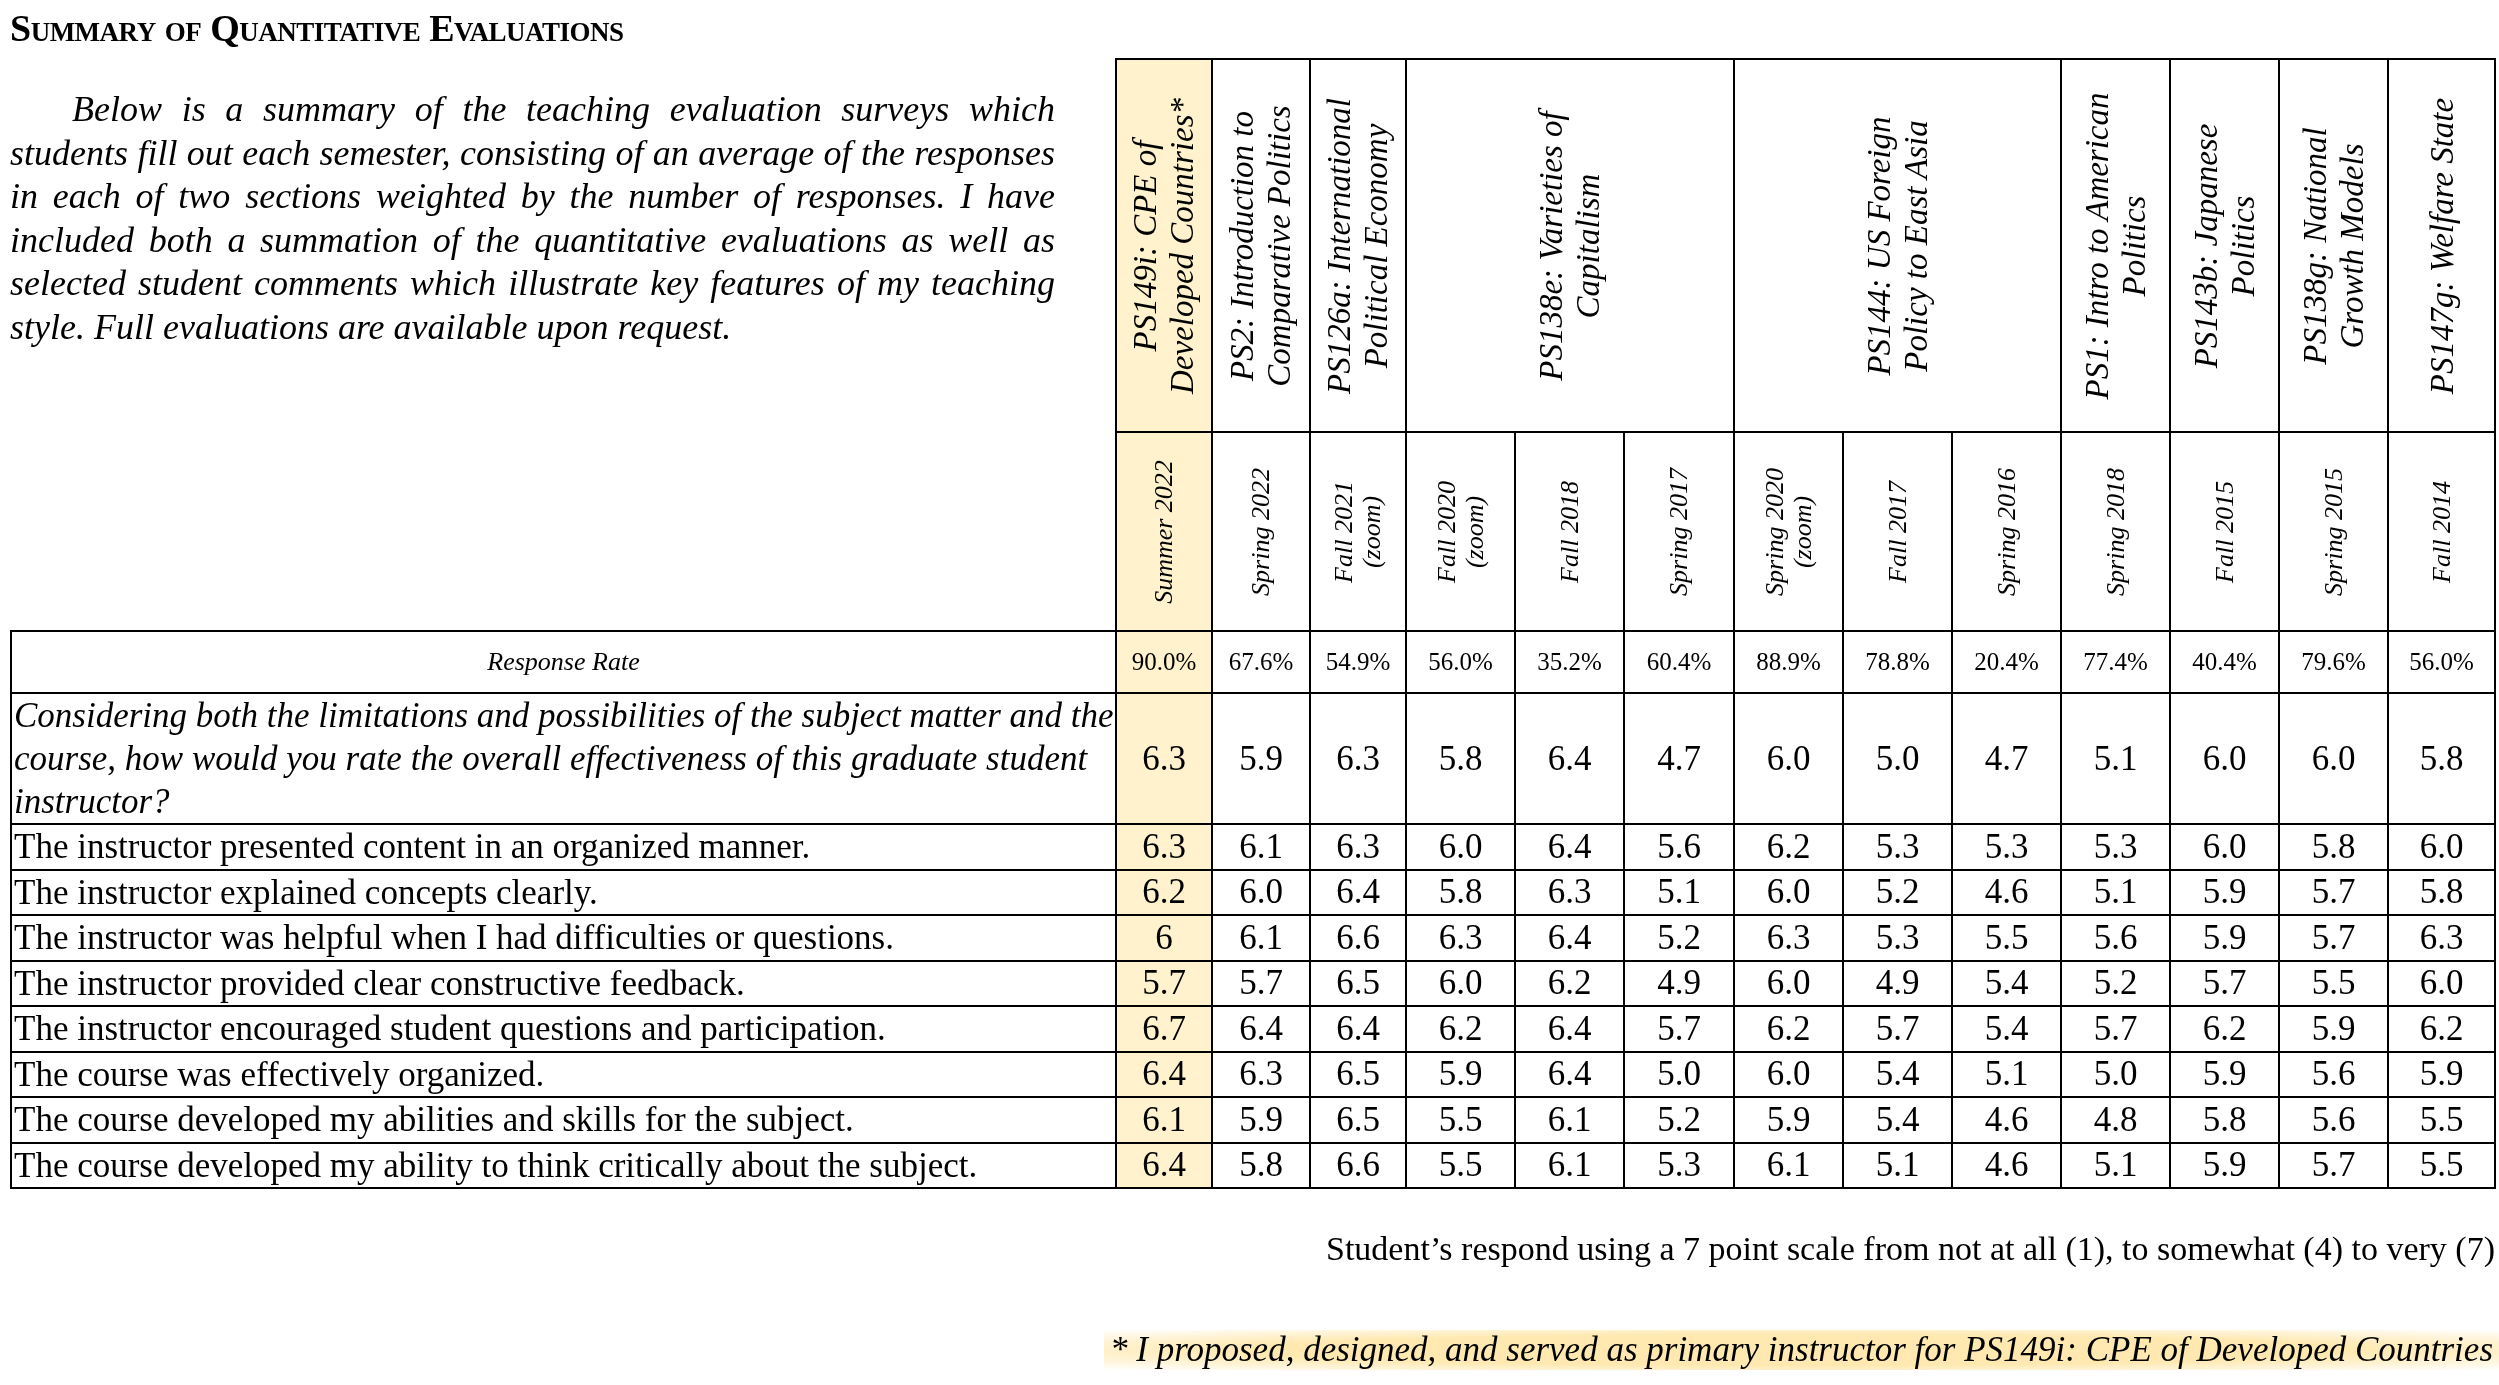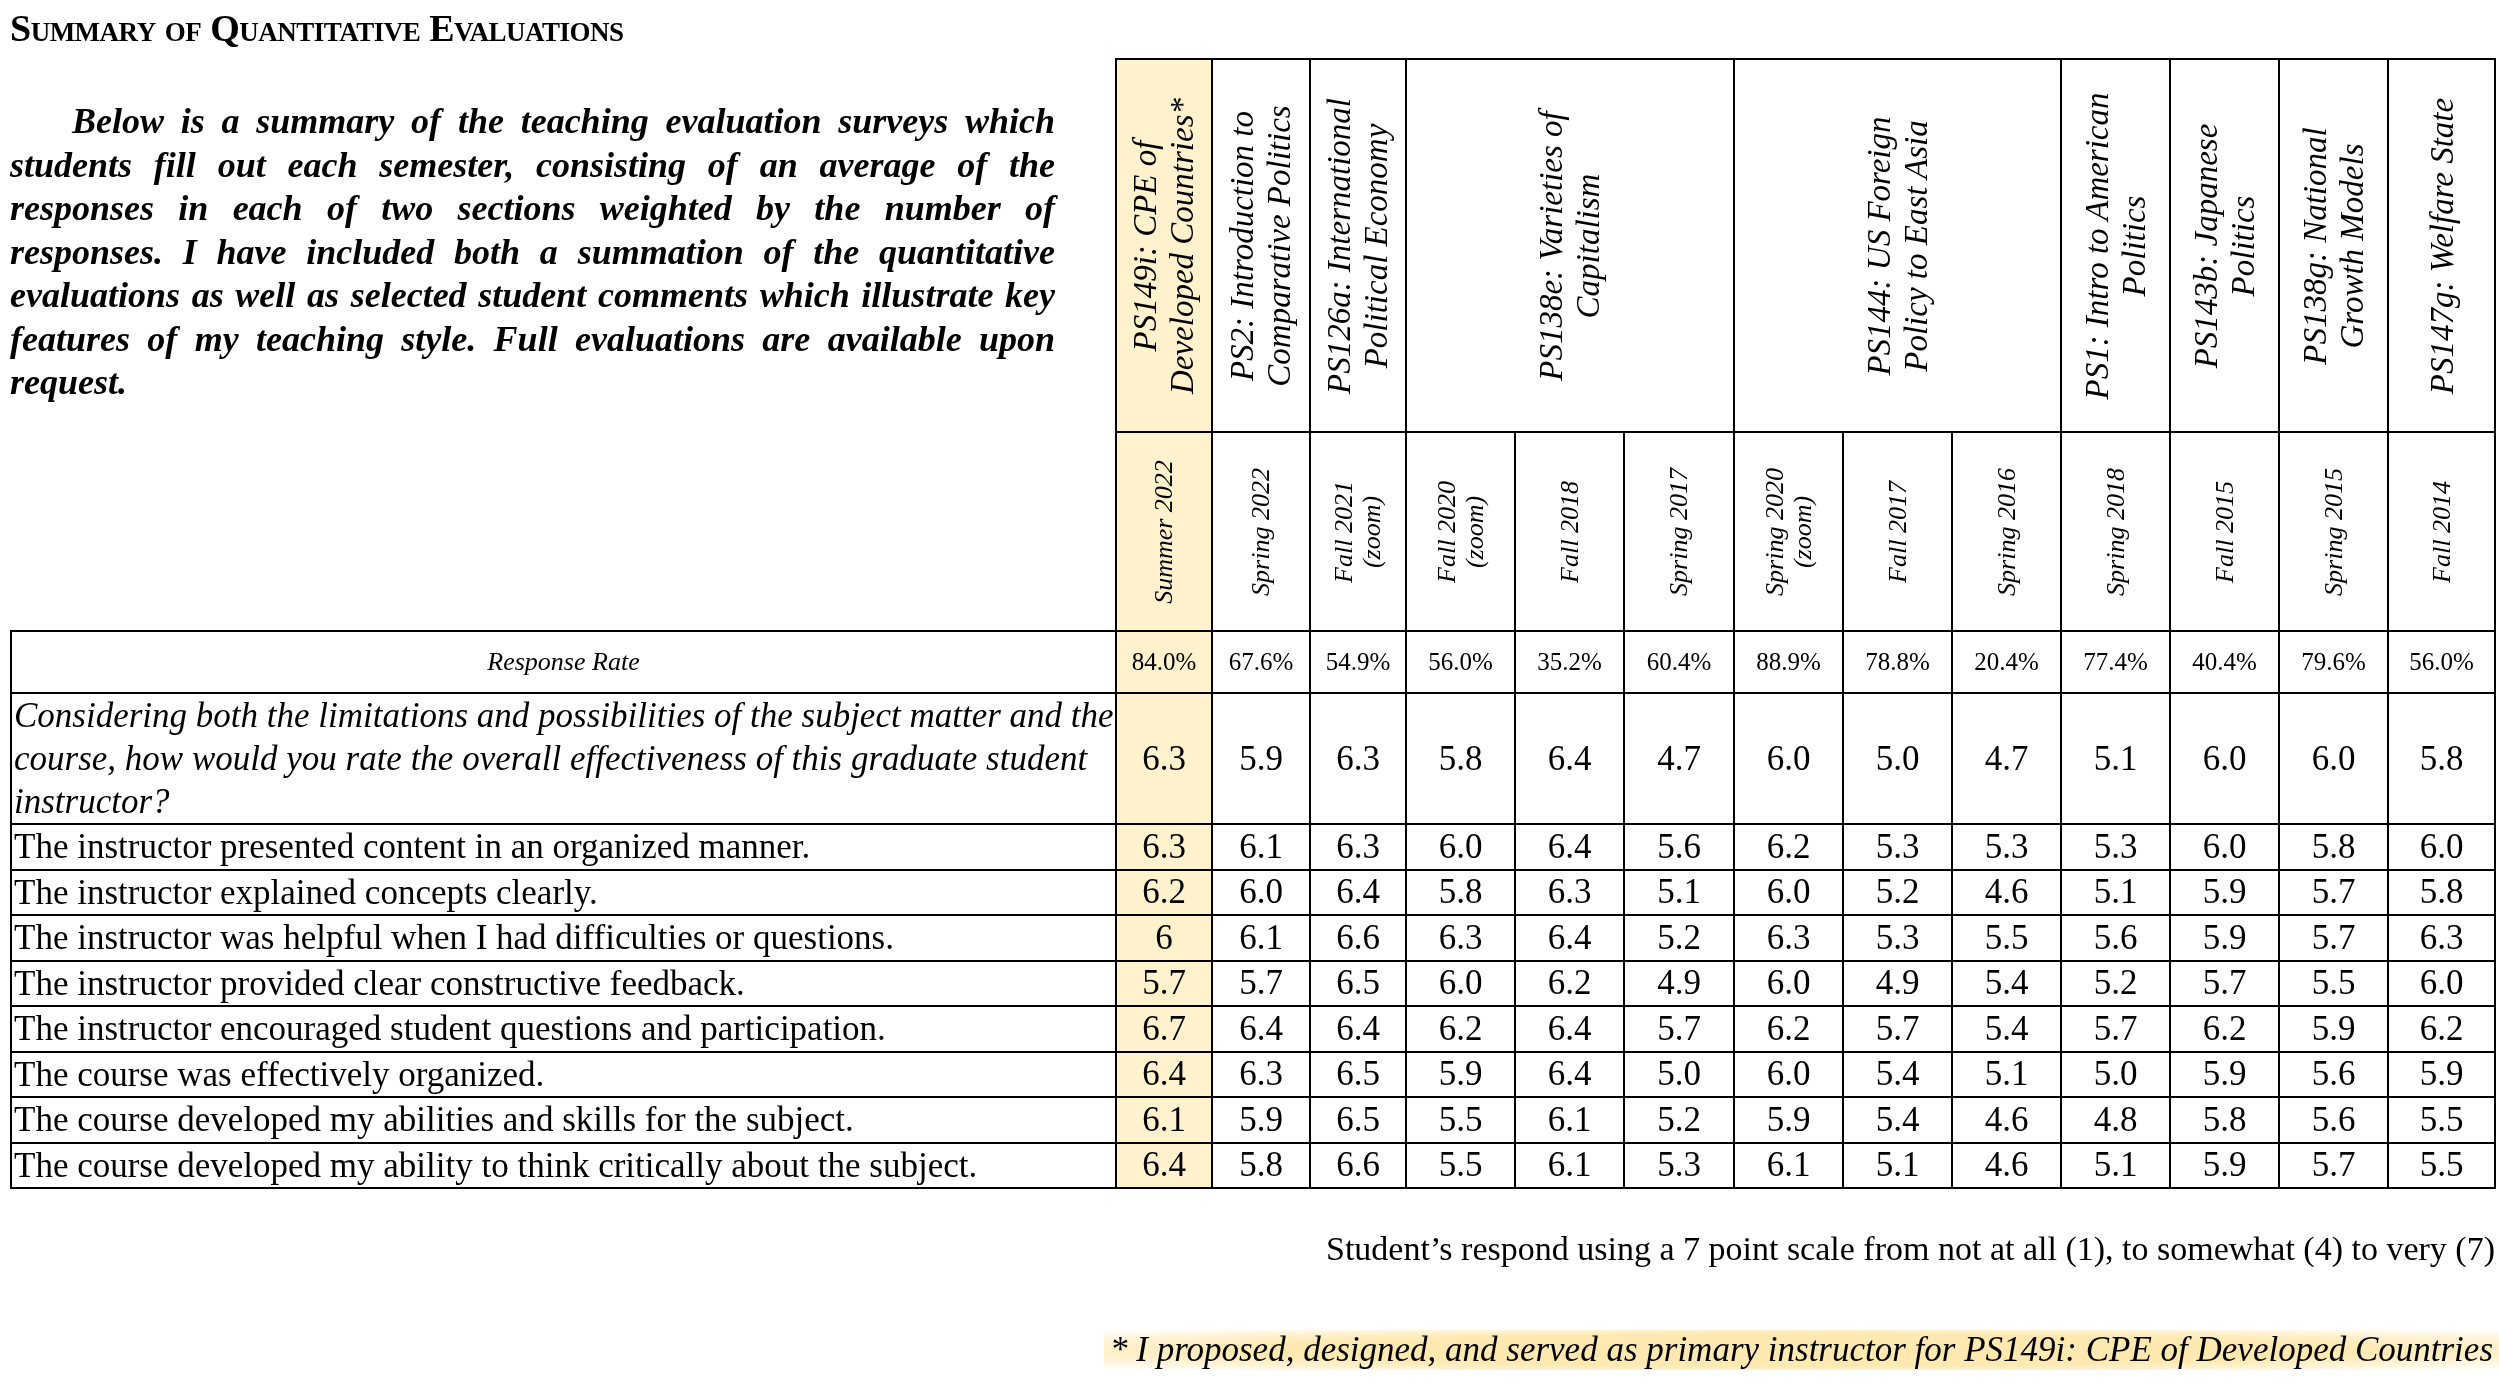--- a/index.html
+++ b/index.html
@@ -1,20 +1,20 @@
 <!DOCTYPE html>
 <html><head>
 <meta charset="utf-8">
 <style>
   html, body { margin:0; padding:0; background:#ffffff; }
   body { width:2499px; height:1385px; position:relative; overflow:hidden;
          font-family:"Liberation Serif","DejaVu Serif",serif; color:#000; }
   .title { position:absolute; left:10px; top:6px; font-size:38px; font-weight:bold; letter-spacing:-0.5px; font-variant:small-caps; }
-  .intro { position:absolute; left:10px; top:100px; width:1045px; font-size:36px; font-style:italic;
-           line-height:43.5px; text-align:justify; text-indent:62px;font-weight:bold; }
+  .intro { position:absolute; left:10px; top:88px; width:1045px; font-size:36px; font-style:italic;
+           line-height:43.5px; text-align:justify; text-indent:62px; }
   table.grid { position:absolute; left:10px; top:58px; border-collapse:collapse; table-layout:fixed; }
   table.grid td { border:2.5px solid #000; padding:0; text-align:center; vertical-align:middle; }
   .hl { background:#FFF2CC; }
   .vwrap { position:relative; width:100%; height:100%; }
   .vtext { position:absolute; left:50%; top:50%; transform:translate(-50%,-50%) rotate(-90deg);
            white-space:nowrap; font-style:italic; text-align:center; }
   .course .vtext { font-size:33px; line-height:37px; }
   .term .vtext { font-size:26px; line-height:28px; }
   .rr-label { font-style:italic; font-size:26px; }
   .rr { font-size:25px; }
@@ -171,21 +171,21 @@
           </div>
         </td>
         <td class="term">
           <div class="vwrap" style="height: 197px;">
             <div class="vtext" style="white-space: pre;">Fall 2014</div>
           </div>
         </td>
       </tr>
       <tr style="height: 62px;">
         <td class="rr-label">Response Rate</td>
-        <td class="rr hl">84.0%</td>
+        <td class="rr hl">90.0%</td>
         <td class="rr">67.6%</td>
         <td class="rr">54.9%</td>
         <td class="rr">56.0%</td>
         <td class="rr">35.2%</td>
         <td class="rr">60.4%</td>
         <td class="rr">88.9%</td>
         <td class="rr">78.8%</td>
         <td class="rr">20.4%</td>
         <td class="rr">77.4%</td>
         <td class="rr">40.4%</td>

